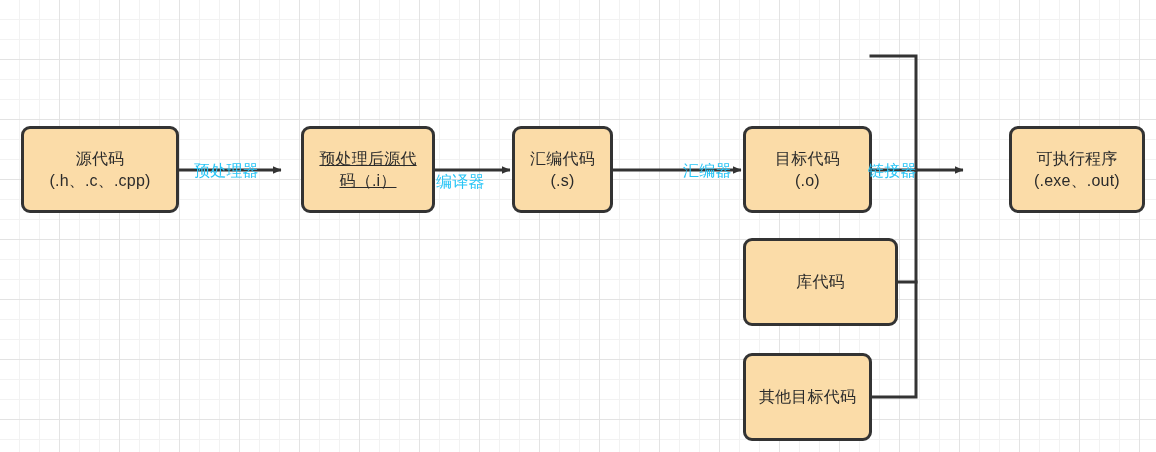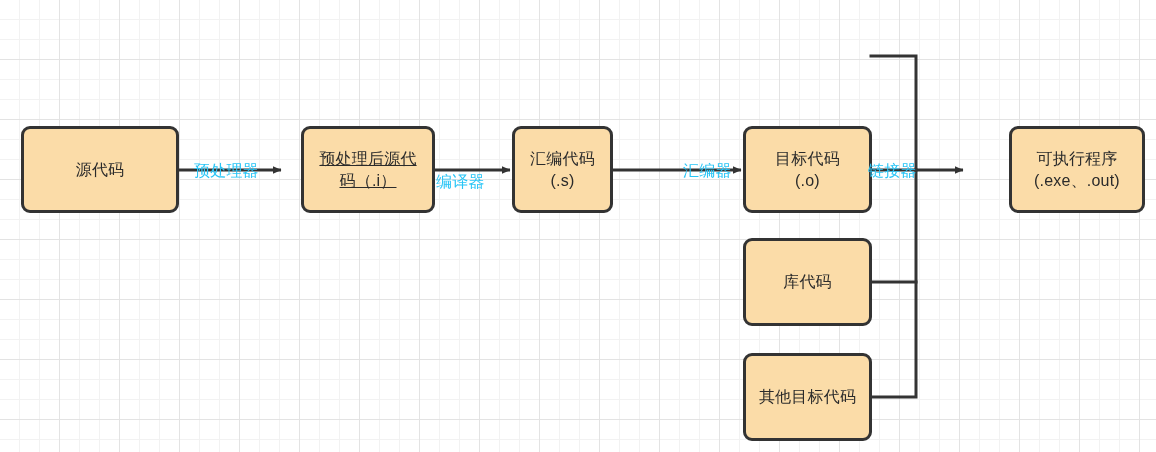--- a/index.html
+++ b/index.html
@@ -86,20 +86,21 @@
 
     <path d="M871,56 L916,56 L916,170" fill="none" stroke="#333333" stroke-width="3" stroke-linecap="square" stroke-linejoin="miter"></path>
 
     <path d="M871,282 L916,282" fill="none" stroke="#333333" stroke-width="3" stroke-linecap="square"></path>
 
     <path d="M871,397 L916,397 L916,170" fill="none" stroke="#333333" stroke-width="3" stroke-linecap="square" stroke-linejoin="miter"></path>
   </svg>
 
   <div class="node" style="left:21px; top:126px; width:158px; height:87px;justify-content:center;">
     <span class="line">源代码</span>
+    <span class="line">(.h、.c、.cpp)</span>
   </div>
 
   <div class="node" style="left:301px; top:126px; width:134px; height:87px;text-decoration:underline;">
     <span class="line">预处理后源代</span>
     <span class="line">码（.i）</span>
   </div>
 
   <div class="node" style="left:743px; top:126px; width:129px; height:87px;">
     <span class="line">目标代码</span>
     <span class="line">(.o)</span>
@@ -109,21 +110,21 @@
     <span class="line">汇编代码</span>
     <span class="line">(.s)</span>
   </div>
 
   <div class="node" style="left:965px; top:126px; width:136px; height:87px;margin-left:44px;">
     <span class="line">可执行程序</span>
     <span class="line">(.exe、.out)</span>
   </div>
 
 
-  <div class="node" style="left:743px; top:238px; width:129px; height:88px;">
+  <div class="node" style="left:743px; top:238px; width:155px; height:88px;">
     <span class="line">库代码</span>
   </div>
 
   <div class="node" style="left:743px; top:353px; width:129px; height:88px;text-align:center;">
     <span class="line">其他目标代码</span>
   </div>
 
   <div class="edge-label" style="left:194px; top:163px;">预处理器</div>
 
   <div class="edge-label" style="left:436px; top:174px;">编译器</div>

